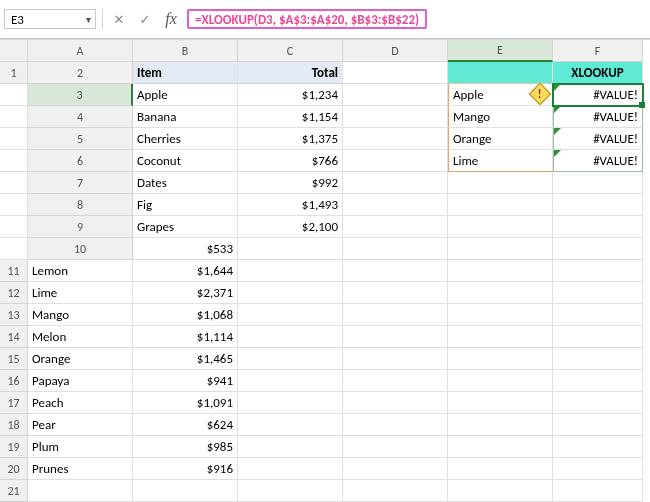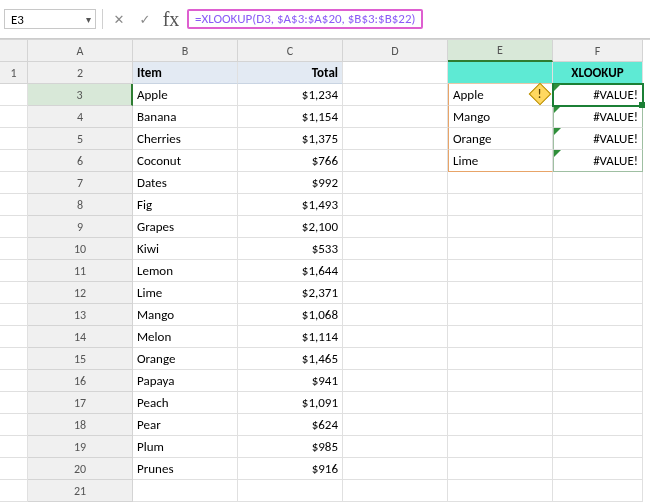--- a/index.html
+++ b/index.html
@@ -30,31 +30,32 @@
     background: #fff;
     padding: 0 4px 0 6px;
   }
   .namebox .chev { color: #555; font-size: 10px; }
   .vdivider { width:1px; height:20px; background:#d0d0d0; }
   .fb-btn {
     width: 20px; height: 20px;
     display: flex; align-items:center; justify-content:center;
     color: #888;
   }
-  .fx { font-family: "Times New Roman", serif; font-size: 20px; color:#555;}
+  .fx { font-style: italic; font-family: "Times New Roman", serif; font-size: 16px; color:#555;}
   .formula-box {
     flex: 0 0 auto;
     height: 20px;
     display:flex;
-    align-items:flex-start;
+    align-items:flex-end;
     padding: 0 6px;
     border: 2px solid #de5fd0;
     border-radius: 2px;
     font-family: Calibri, Arial, sans-serif;
-    color:#8b5cf6;
+    color:#ec4899;
+    font-weight:bold;
   }
 
   .grid {
     display: grid;
     grid-template-columns: 28px 105px 105px 105px 105px 105px 90px;
     grid-auto-rows: 22px;
     border-top: 1px solid #d4d4d4;
   }
   .colhdr, .rowhdr, .corner {
     background: #f0f0f0;
@@ -217,21 +218,20 @@
     <div class="cell"></div>
     <div class="cell"></div>
     <div class="rowhdr">9</div>
     <div class="cell">Grapes</div>
     <div class="cell right">$2,100</div>
     <div class="cell"></div>
     <div class="cell"></div>
     <div class="cell"></div>
     <div class="cell"></div>
     <div class="rowhdr">10</div>
-    <div class="cell">Kiwi</div>
     <div class="cell right">$533</div>
     <div class="cell"></div>
     <div class="cell"></div>
     <div class="cell"></div>
     <div class="cell"></div>
     <div class="rowhdr">11</div>
     <div class="cell">Lemon</div>
     <div class="cell right">$1,644</div>
     <div class="cell"></div>
     <div class="cell"></div>

